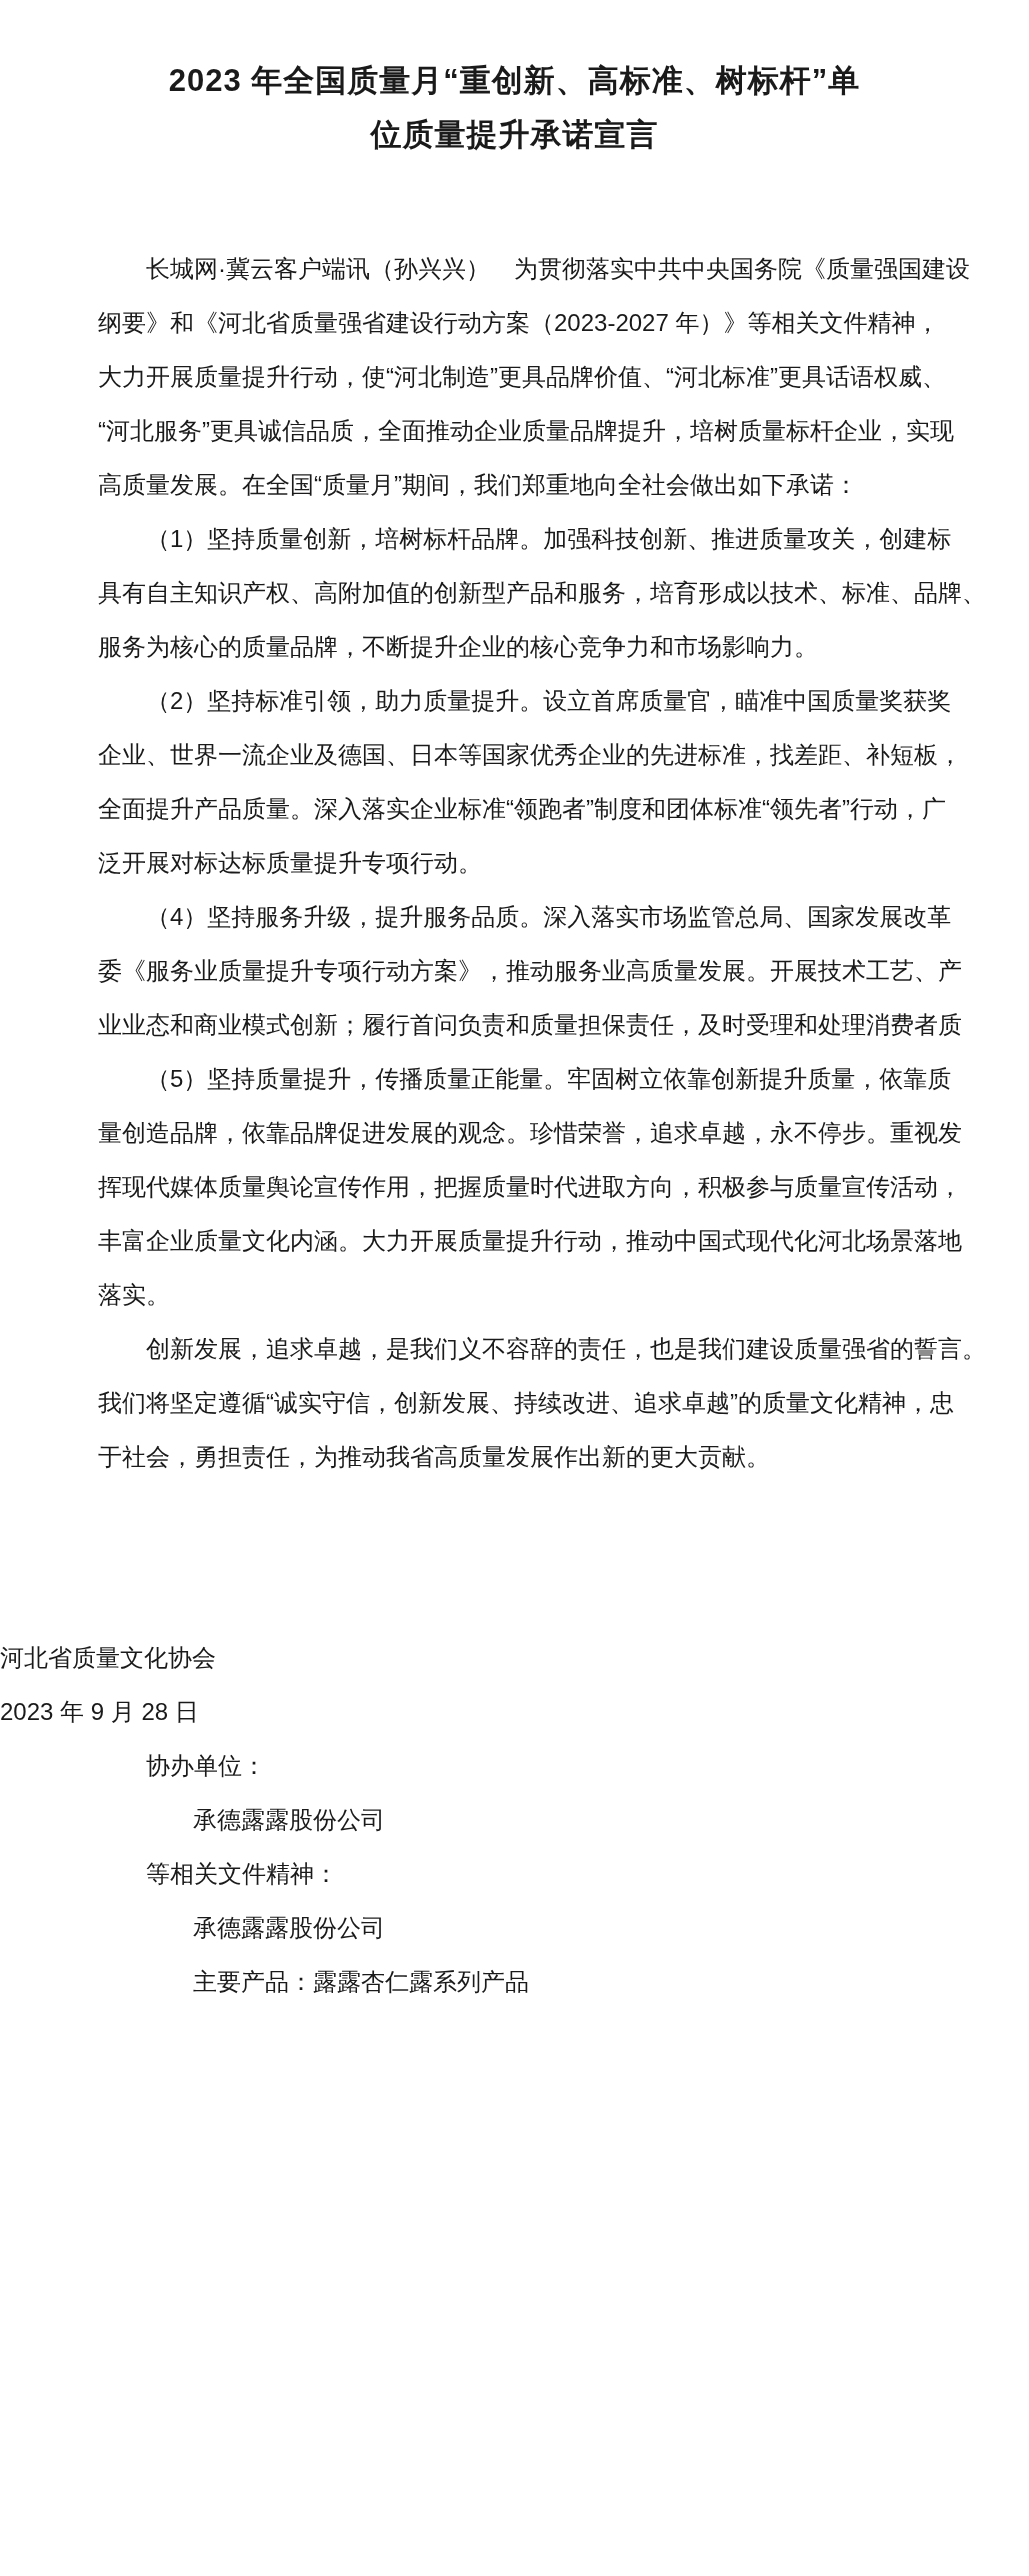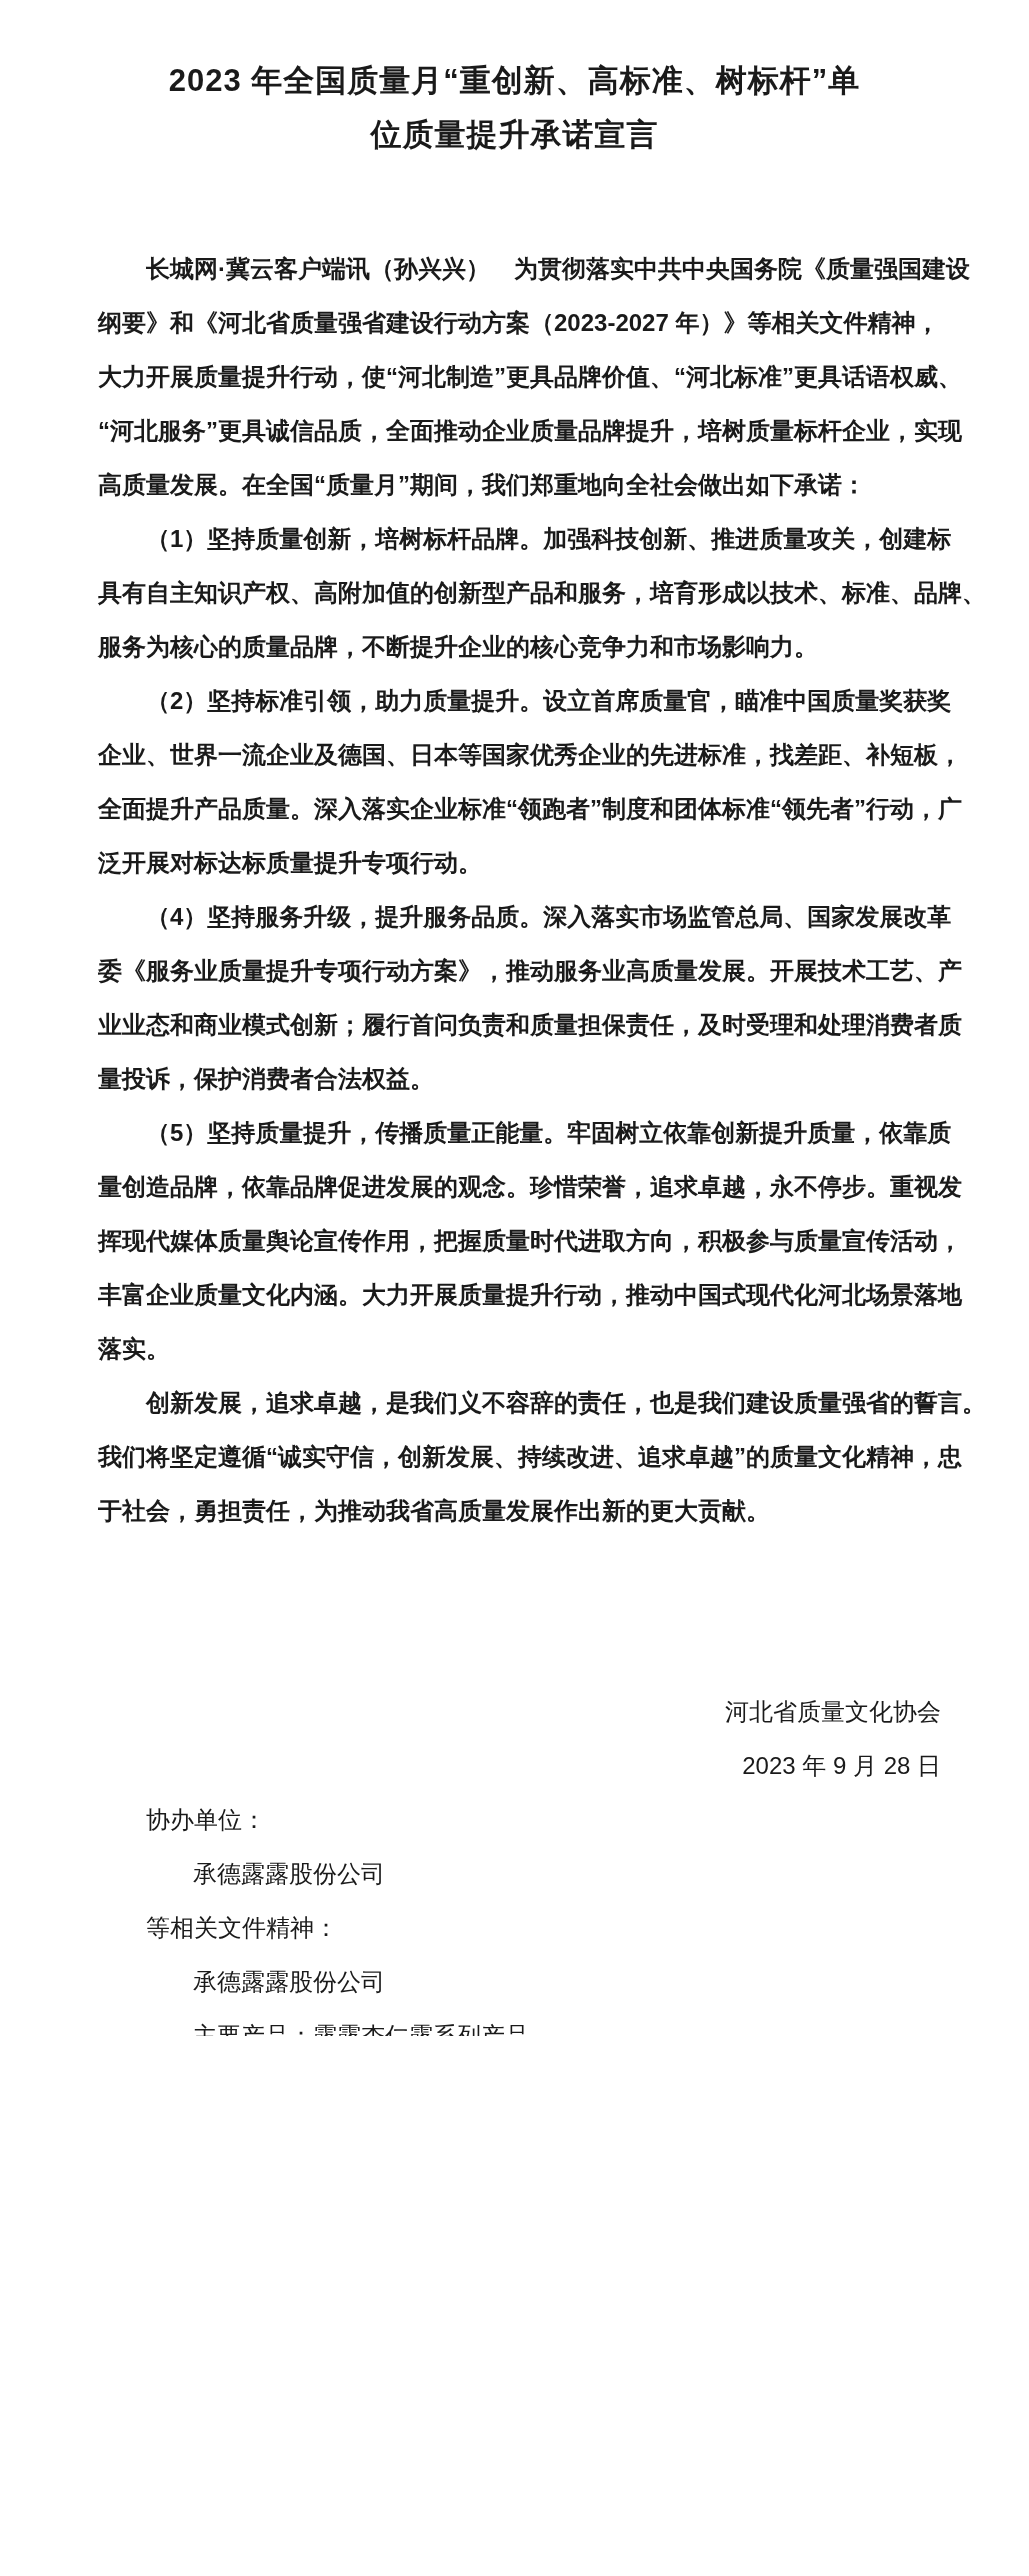--- a/index.html
+++ b/index.html
@@ -20,34 +20,32 @@
     font-weight: bold;
     line-height: 54px;
     text-align: center;
     letter-spacing: 1px;
   }
   .doc-body {
     margin-top: 80px;
     padding: 0 98px;
     font-size: 24px;
     line-height: 54px;
-    font-weight: bold;
   }
   .line {
     height: 54px;
     white-space: nowrap;
   }
   .line.first { text-indent: 48px; }
   .signature {
     margin-top: 147px;
-    padding-right: 88px;
-    text-align: right;
+    padding-right: 40px;
+    text-align: left;
     font-size: 24px;
     line-height: 54px;
-    margin-left: 44px;
   }
   .credits {
     padding-left: 98px;
     font-size: 24px;
     line-height: 54px;
   }
   .credit { height: 54px; white-space: nowrap; }
   .credit.indent-2 { padding-left: 48px; }
   .credit.indent-4 { padding-left: 95px; }
   .footer {
@@ -83,21 +81,20 @@
       <div class="para">
         <div class="line first">（2）坚持标准引领，助力质量提升。设立首席质量官，瞄准中国质量奖获奖</div>
         <div class="line">企业、世界一流企业及德国、日本等国家优秀企业的先进标准，找差距、补短板，</div>
         <div class="line">全面提升产品质量。深入落实企业标准“领跑者”制度和团体标准“领先者”行动，广</div>
         <div class="line">泛开展对标达标质量提升专项行动。</div>
       </div>
       <div class="para">
         <div class="line first">（4）坚持服务升级，提升服务品质。深入落实市场监管总局、国家发展改革</div>
         <div class="line">委《服务业质量提升专项行动方案》，推动服务业高质量发展。开展技术工艺、产</div>
         <div class="line">业业态和商业模式创新；履行首问负责和质量担保责任，及时受理和处理消费者质</div>
-        <div class="line">量投诉，保护消费者合法权益。</div>
       </div>
       <div class="para">
         <div class="line first">（5）坚持质量提升，传播质量正能量。牢固树立依靠创新提升质量，依靠质</div>
         <div class="line">量创造品牌，依靠品牌促进发展的观念。珍惜荣誉，追求卓越，永不停步。重视发</div>
         <div class="line">挥现代媒体质量舆论宣传作用，把握质量时代进取方向，积极参与质量宣传活动，</div>
         <div class="line">丰富企业质量文化内涵。大力开展质量提升行动，推动中国式现代化河北场景落地</div>
         <div class="line">落实。</div>
       </div>
       <div class="para">
         <div class="line first">创新发展，追求卓越，是我们义不容辞的责任，也是我们建设质量强省的誓言。</div>

